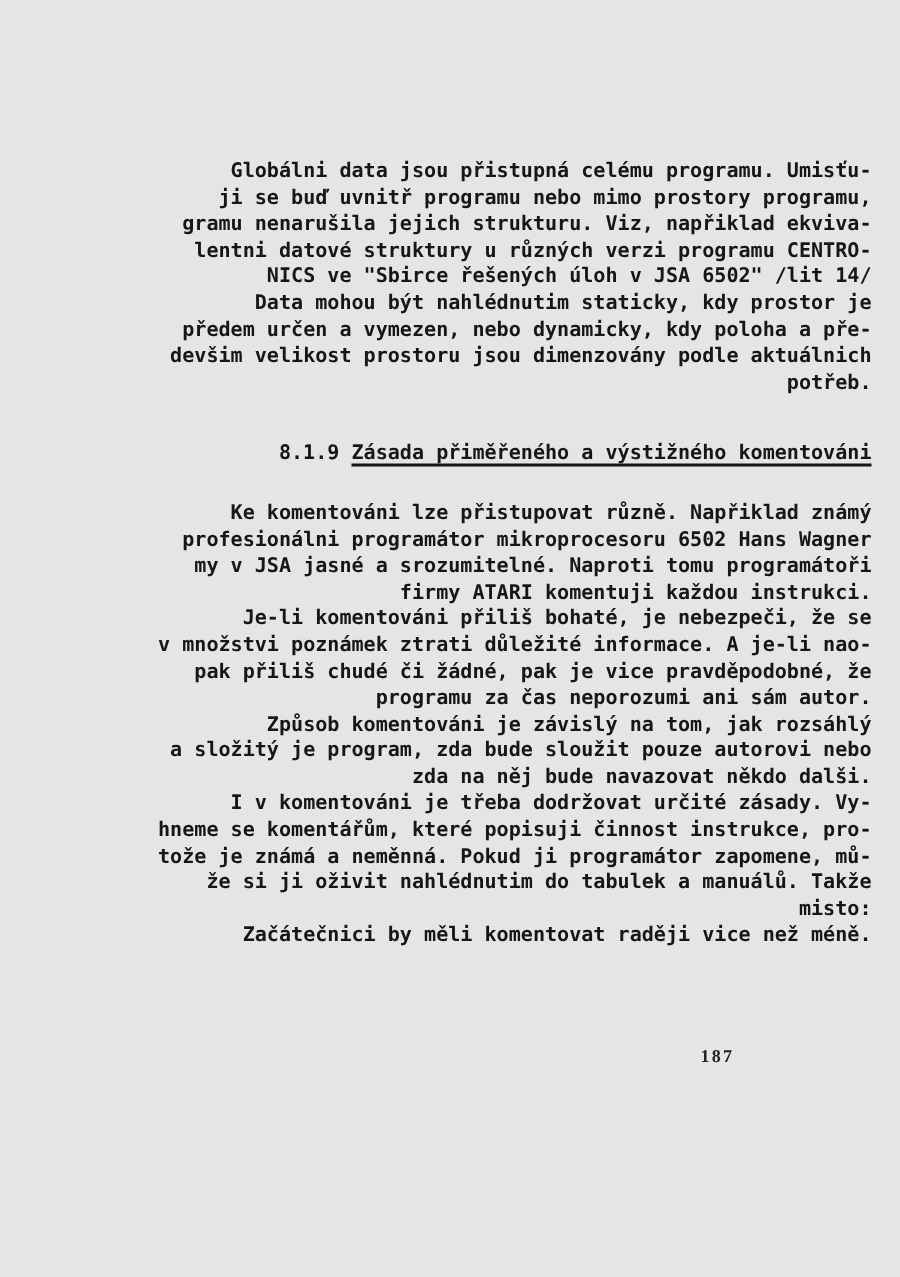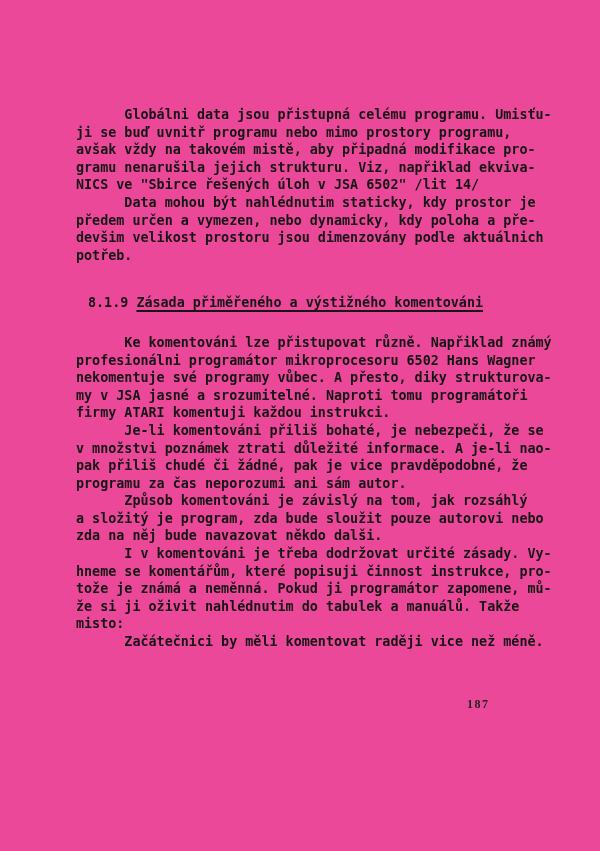--- a/index.html
+++ b/index.html
@@ -5,21 +5,22 @@
   html, body { margin: 0; padding: 0; }
   body {
     width: 600px; height: 851px;
     background: #ffffff;
     position: relative;
     overflow: hidden;
     font-family: "DejaVu Sans Mono", monospace;
   }
   .page {
     position: absolute; inset: 0;
-    background: #ec4899;
+    background: #e5e5e5;
+    text-align: right;
   }
   .column {
     position: absolute;
     left: 76px; top: 106px;
     width: 505px;
     color: #161616;
     font-weight: 700;
     font-size: 13.4px;
     line-height: 17.6px;
   }
@@ -50,38 +51,37 @@
 </style>
 </head>
 <body>
 
 <div class="page">
   <div class="column">
 
     <div class="para">
       <div class="line">      Globálni data jsou přistupná celému programu. Umisťu-</div>
       <div class="line">ji se buď uvnitř programu nebo mimo prostory programu,</div>
-      <div class="line">avšak vždy na takovém mistě, aby připadná modifikace pro-</div>
       <div class="line">gramu nenarušila jejich strukturu. Viz, napřiklad ekviva-</div>
+      <div class="line">lentni datové struktury u různých verzi programu CENTRO-</div>
       <div class="line">NICS ve "Sbirce řešených úloh v JSA 6502" /lit 14/</div>
     </div>
 
     <div class="para">
       <div class="line">      Data mohou být nahlédnutim staticky, kdy prostor je</div>
       <div class="line">předem určen a vymezen, nebo dynamicky, kdy poloha a pře-</div>
       <div class="line">devšim velikost prostoru jsou dimenzovány podle aktuálnich</div>
       <div class="line">potřeb.</div>
     </div>
 
     <div class="heading-line"><span>8.1.9 </span><span class="title">Zásada přiměřeného a výstižného komentováni</span></div>
 
     <div class="para after-heading">
       <div class="line">      Ke komentováni lze přistupovat různě. Napřiklad známý</div>
       <div class="line">profesionálni programátor mikroprocesoru 6502 Hans Wagner</div>
-      <div class="line">nekomentuje své programy vůbec. A přesto, diky strukturova-</div>
       <div class="line">my v JSA jasné a srozumitelné. Naproti tomu programátoři</div>
       <div class="line">firmy ATARI komentuji každou instrukci.</div>
     </div>
 
     <div class="para">
       <div class="line">      Je-li komentováni přiliš bohaté, je nebezpeči, že se</div>
       <div class="line">v množstvi poznámek ztrati důležité informace. A je-li nao-</div>
       <div class="line">pak přiliš chudé či žádné, pak je vice pravděpodobné, že</div>
       <div class="line">programu za čas neporozumi ani sám autor.</div>
     </div>

